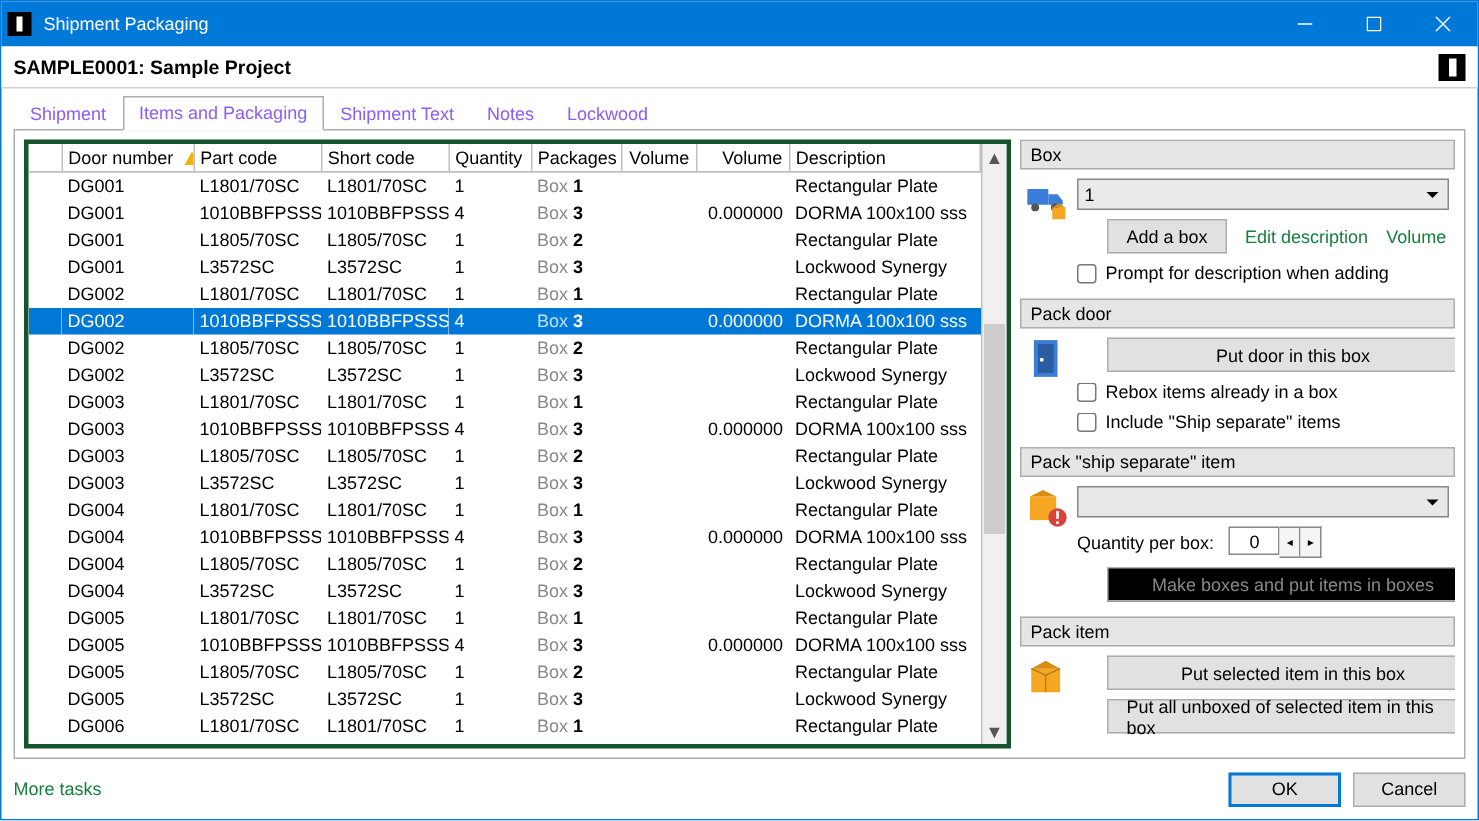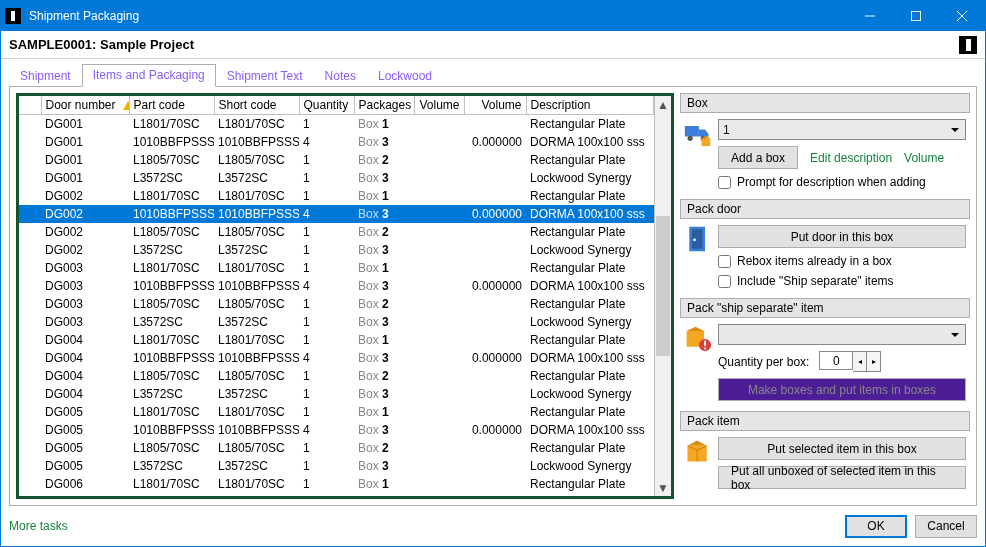--- a/index.html
+++ b/index.html
@@ -39,35 +39,35 @@
   .vscroll .arrow { position:absolute; left:0; right:0; height:17px; display:flex; align-items:center; justify-content:center; color:#555; }
   .vscroll .arrow.up { top:0; }
   .vscroll .arrow.down { bottom:0; }
   .side { width:290px; margin:6px 6px 6px 0; display:flex; flex-direction:column; overflow:hidden; }
   .section-title { background:#e5e5e5; border:1px solid #adadad; border-bottom:1px solid #adadad; padding:2px 6px; font-size:12px; }
   .section-body { padding:6px 4px 10px 4px; display:flex; }
   .section-body .icon-col { width:34px; flex:0 0 34px; display:flex; justify-content:flex-start; }
   .section-body .ctl-col { flex:1; display:flex; flex-direction:column; gap:6px; }
   .dropdown { height:21px; border:1px solid #888; background:#eaeaea; display:flex; align-items:center; padding:0 4px; position:relative; }
   .dropdown::after { content:""; position:absolute; right:6px; top:8px; border:4px solid transparent; border-top-color:#000; }
-  .btn { height:23px; border:1px solid #adadad; background:#e1e1e1; display:inline-flex; align-items:center; justify-content:center; padding:0 12px; cursor:default; }
+  .btn { height:23px; border:1px solid #adadad; background:#e1e1e1; display:inline-flex; align-items:center; justify-content:center; padding:0 12px; cursor:default;margin-left:20px; }
   .btn.wide { width:100%; justify-content:center; }
-  .btn.disabled { color:#888; background:#4c1d95; }
+  .btn.disabled { color:#888; background:#000000; }
   .linkrow { display:flex; align-items:center; gap:12px; }
   .link { color:#15803d; cursor:pointer; }
   .chk { display:flex; align-items:center; gap:6px; }
   .chk input { margin:0; width:13px; height:13px; }
   .qty-row { display:flex; align-items:center; gap:10px; }
   .spinner { display:flex; }
   .spinner input { width:34px; height:19px; border:1px solid #888; text-align:center; font-size:12px; padding:0; }
   .spinner .spin { display:flex; flex-direction:row;}
   .spinner .sp-btn { width:14px; height:21px; border:1px solid #888; border-left:none; display:flex; align-items:center; justify-content:center; font-size:8px; background:#f5f5f5; }
   .footer { height:36px; border-top:0; display:flex; align-items:center; padding:0 8px 4px 8px; }
   .footer .link { margin-right:auto; }
-  .footer .btn { width:62px; height:23px; margin-left:8px; justify-content:center; }
+  .footer .btn { width:75px; height:23px; margin-left:8px; justify-content:center; }
   .footer .btn.ok { border:2px solid #0078d7; }
   
   .ico { width:28px; height:28px; }
   .warn-tri { display:inline-block; width:0; height:0; border:5px solid transparent; border-bottom:9px solid #f0b400; margin-left:4px; position:relative; top:-2px; }
   .th-inner { display:flex; align-items:center; gap:3px; }
 </style>
 </head>
 <body>
 
 <div class="window">

